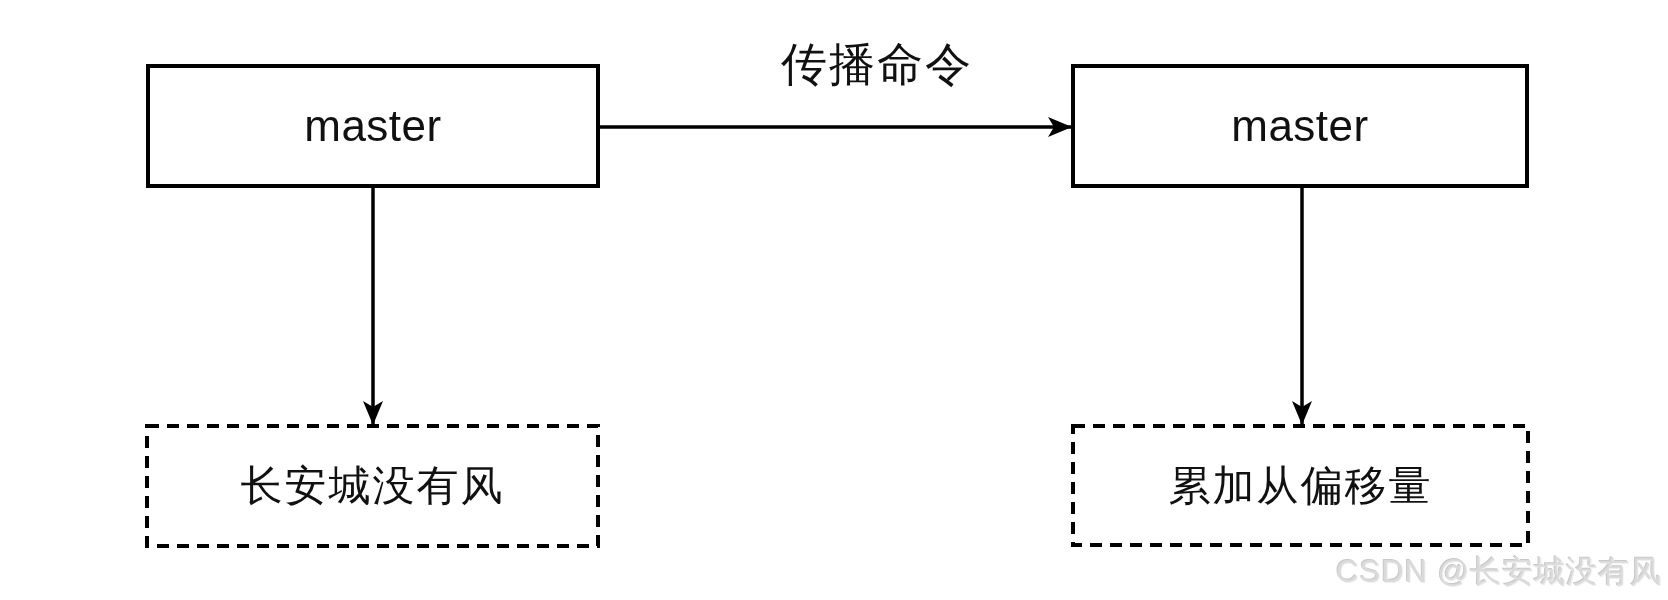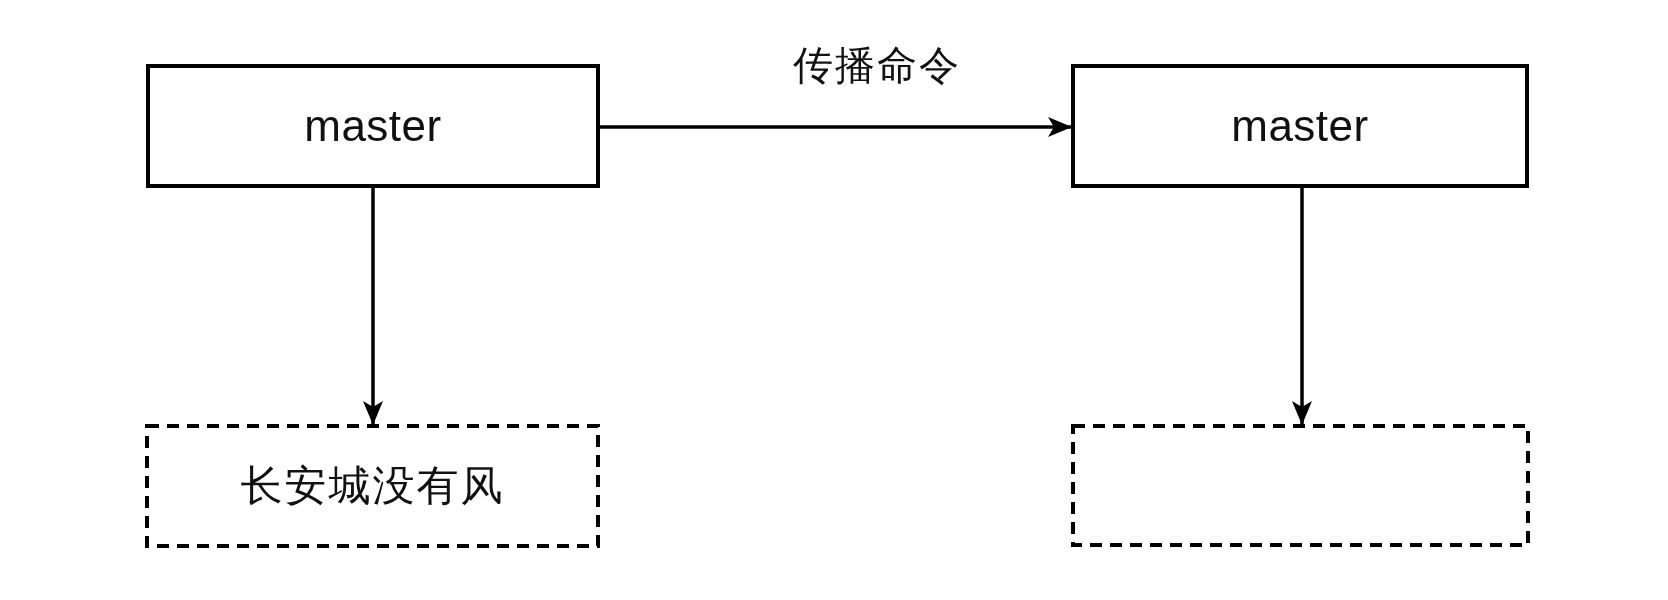--- a/index.html
+++ b/index.html
@@ -41,21 +41,21 @@
   }
   .edge-label {
     position: absolute;
     left: 677px;
     top: 36px;
     width: 400px;
     height: 58px;
     display: flex;
     align-items: center;
     justify-content: center;
-    font-size: 40px;
+    font-size: 46px;
     color: #111111;
     letter-spacing: 2px;
     white-space: nowrap;
   }
   .watermark {
     position: absolute;
     right: 6px;
     top: 551px;
     font-size: 31px;
     color: #dadada;
@@ -86,17 +86,19 @@
     <line x1="373" y1="187" x2="373" y2="424" stroke="#000000" stroke-width="3.5" marker-end="url(#arrowhead)"></line>
     <line x1="1302" y1="187" x2="1302" y2="424" stroke="#000000" stroke-width="3.5" marker-end="url(#arrowhead)"></line>
   </svg>
 
   <div class="node-label latin-label" style="left:148px; top:66px; width:450px; height:120px;">master</div>
 
   <div class="node-label latin-label" style="left:1073px; top:66px; width:454px; height:120px;">master</div>
 
   <div class="node-label cjk-label" style="left:147px; top:426px; width:451px; height:120px;">长安城没有风</div>
 
+  <div class="node-label cjk-label" style="left:1073px; top:426px; width:455px; height:119px;">累加从偏移量</div>
 
   <div class="edge-label">传播命令</div>
 
+  <div class="watermark">CSDN @长安城没有风</div>
 
 </div>
 
 </body></html>

